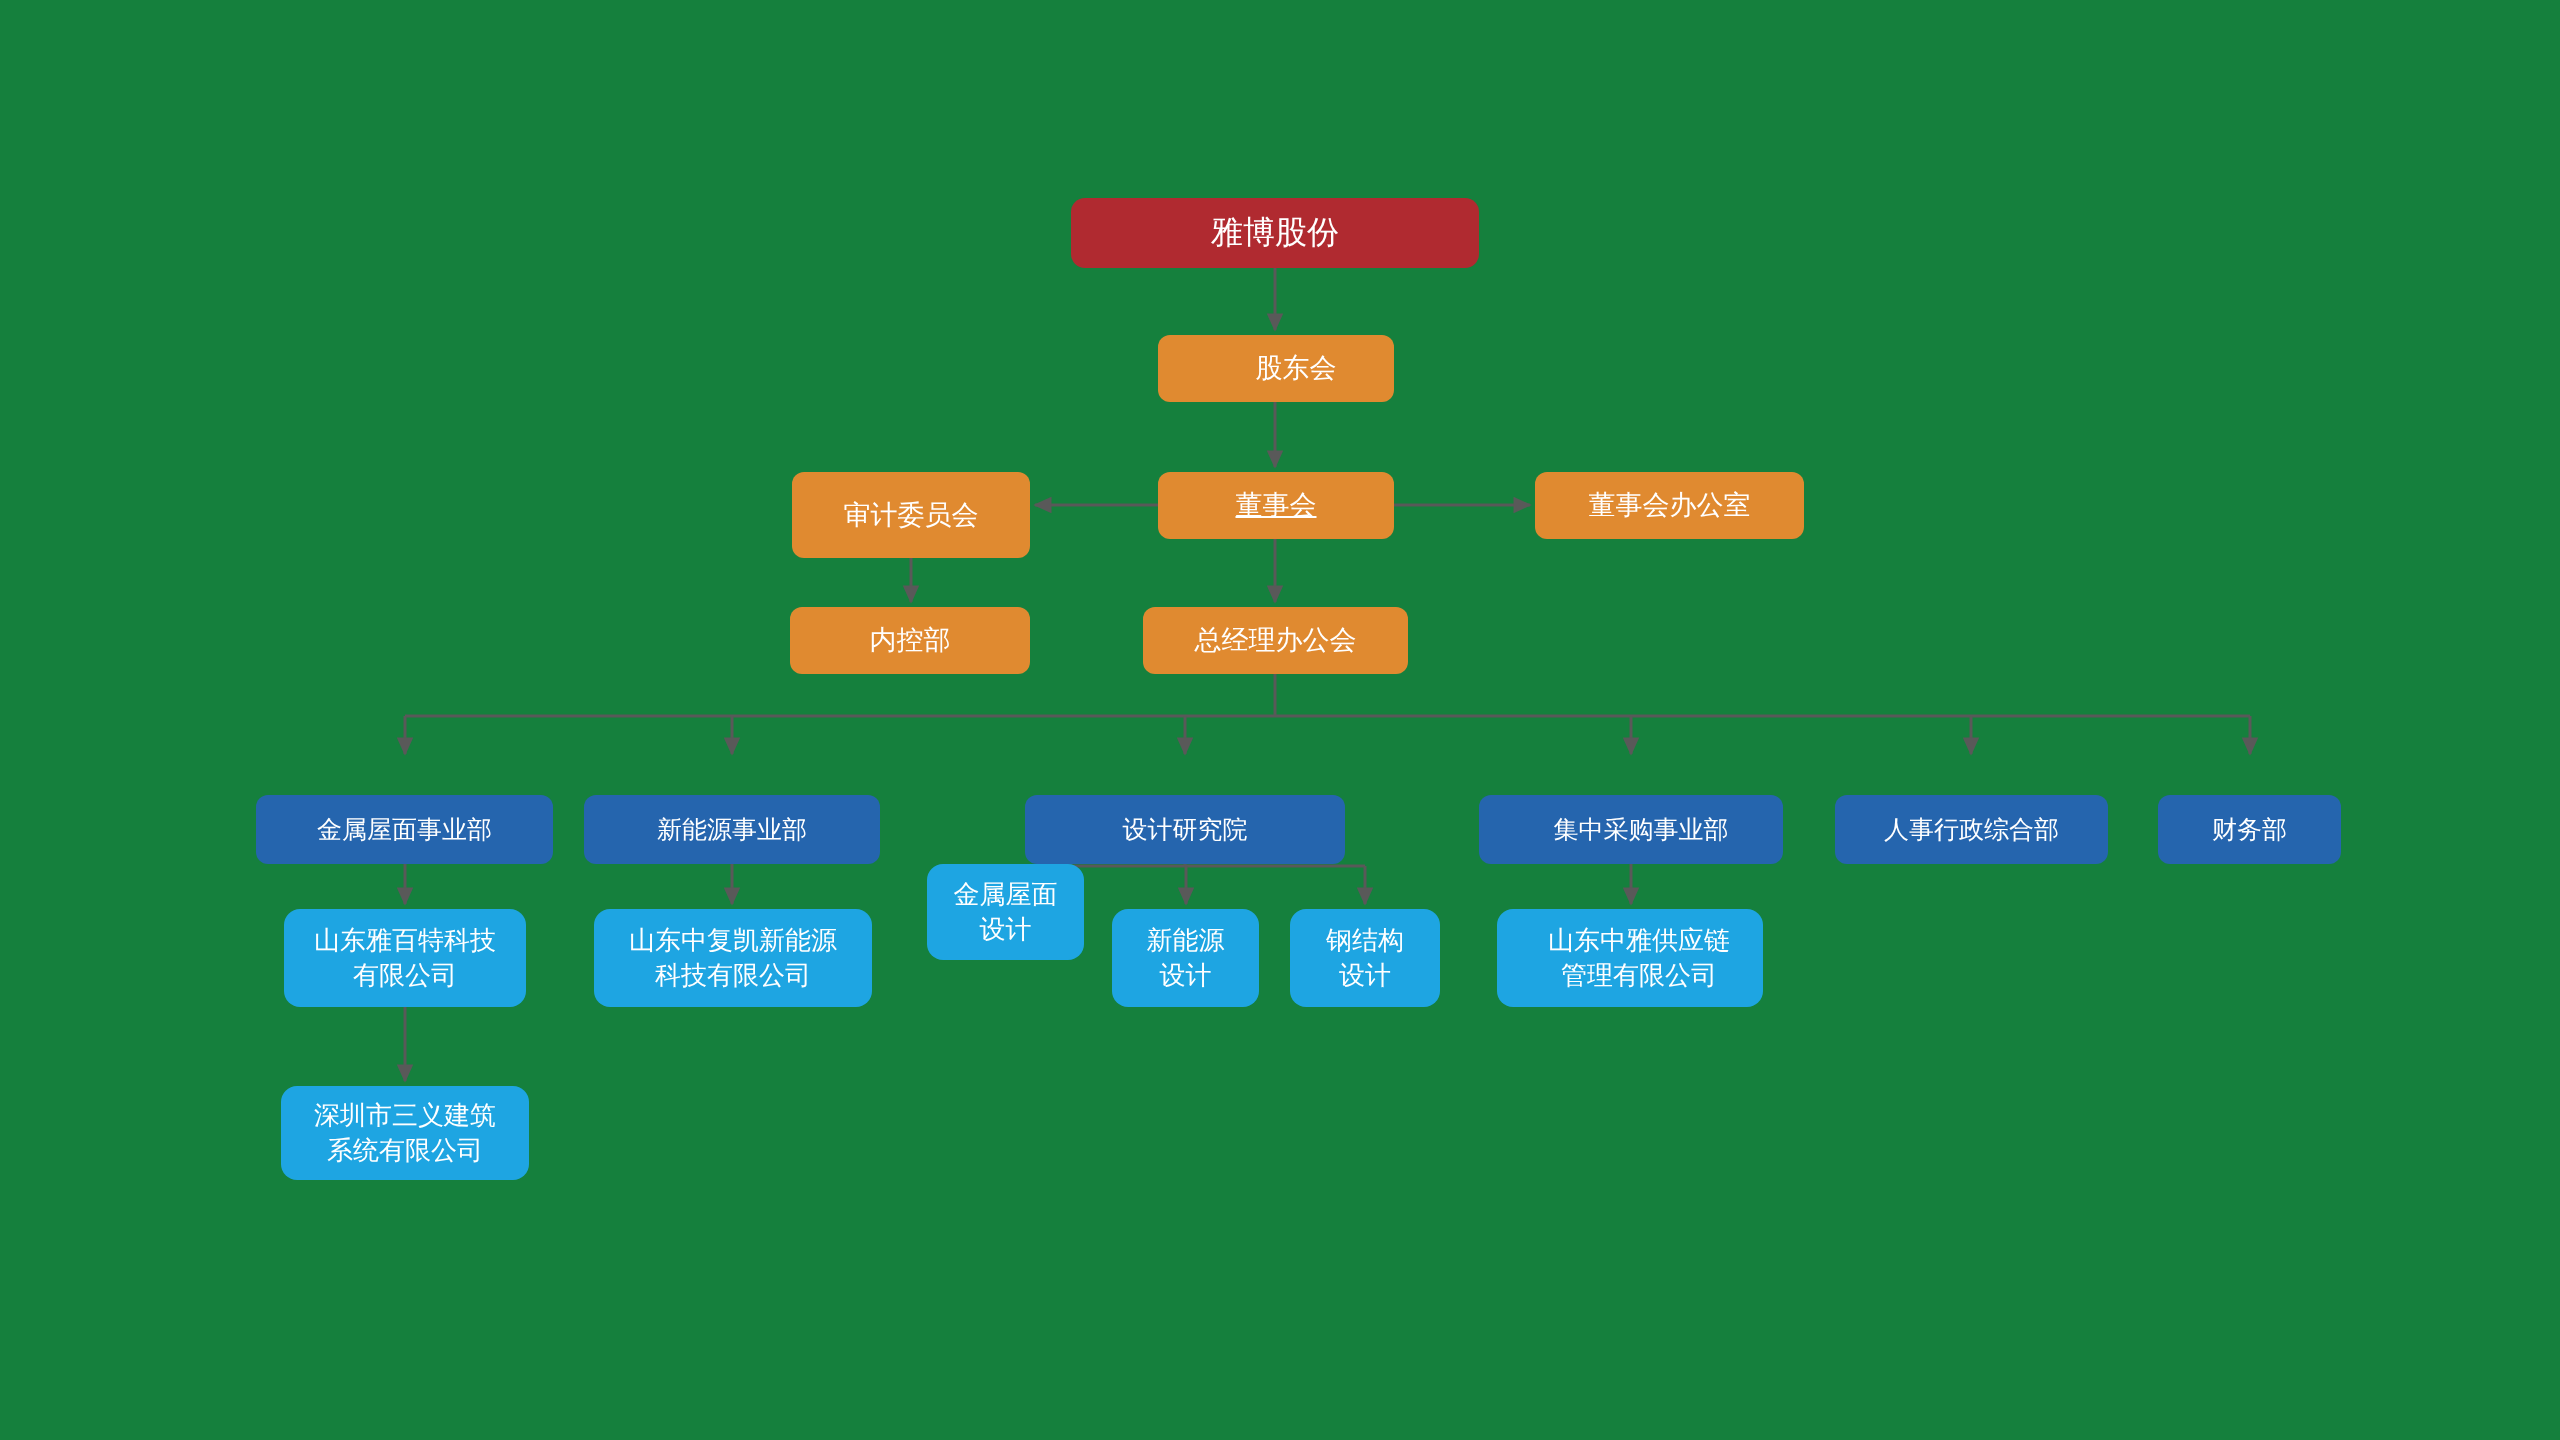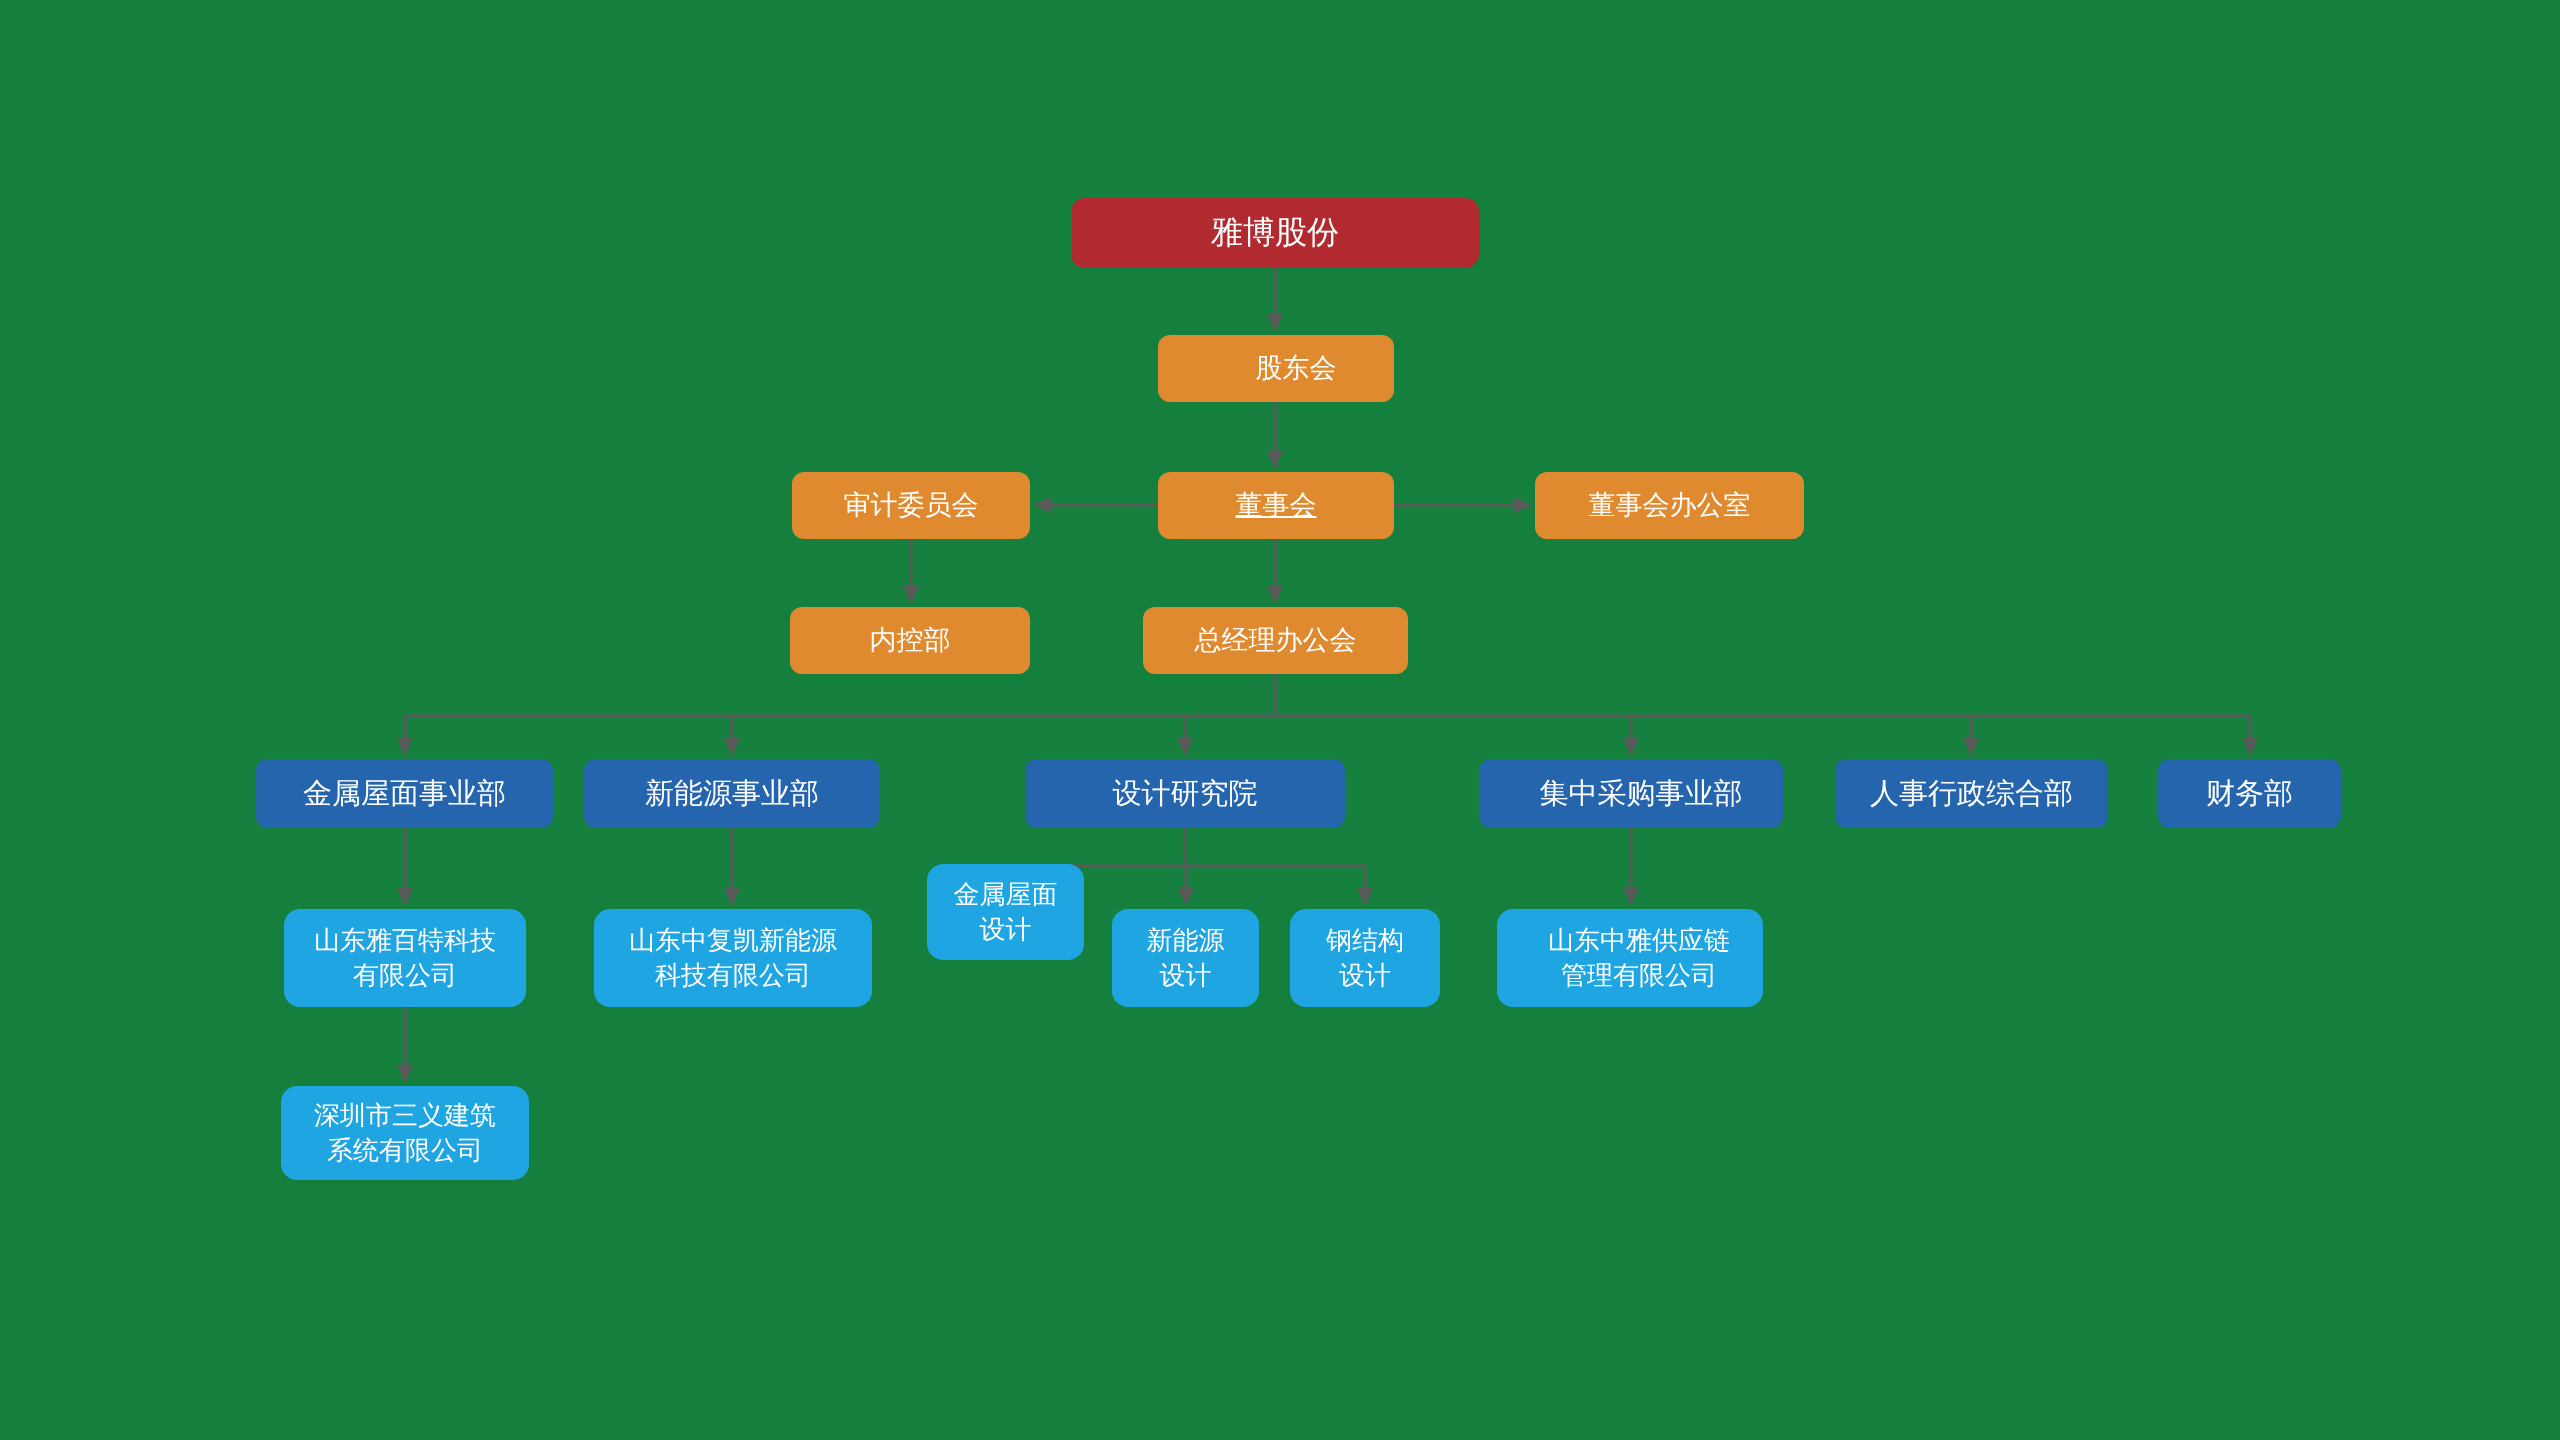--- a/index.html
+++ b/index.html
@@ -28,27 +28,27 @@
     justify-content: center;
     text-align: center;
     color: #ffffff;
     white-space: pre-line;
     border-radius: 12px;
     box-sizing: border-box;
     line-height: 1.35;
   }
   .lvl-root       { background: #B02A30; font-size: 32px; font-weight: 500; border-radius: 14px; }
   .lvl-committee  { background: #E08A30; font-size: 27px; }
-  .lvl-division   { background: #2565AE; font-size: 29px; }
+  .lvl-division   { background: #2565AE; font-size: 25px; margin-top: 36px; }
   .lvl-subsidiary { background: #1EA5E2; font-size: 26px; border-radius: 16px; }
 
   
   .n-root        { left: 1071px; top: 198px;  width: 408px; height: 70px; }
   .n-sh          { left: 1158px; top: 335px;  width: 236px; height: 67px; padding-left: 40px; }
-  .n-audit       { left: 792px;  top: 472px;  width: 238px; height: 67px; }
+  .n-audit       { left: 792px;  top: 472px;  width: 238px; height: 86px; }
   .n-board       { left: 1158px; top: 472px;  width: 236px; height: 67px; text-decoration: underline; }
   .n-boardoffice { left: 1535px; top: 472px;  width: 269px; height: 67px; }
   .n-control     { left: 790px;  top: 607px;  width: 240px; height: 67px; }
   .n-gm          { left: 1143px; top: 607px;  width: 265px; height: 67px; }
   .n-metal       { left: 256px;  top: 759px;  width: 297px; height: 69px; }
   .n-energy      { left: 584px;  top: 759px;  width: 296px; height: 69px; }
   .n-design      { left: 1025px; top: 759px;  width: 320px; height: 69px; }
   .n-procure     { left: 1479px; top: 759px;  width: 304px; height: 69px; padding-left: 20px; }
   .n-hr          { left: 1835px; top: 759px;  width: 273px; height: 69px; }
   .n-finance     { left: 2158px; top: 759px;  width: 183px; height: 69px; }

